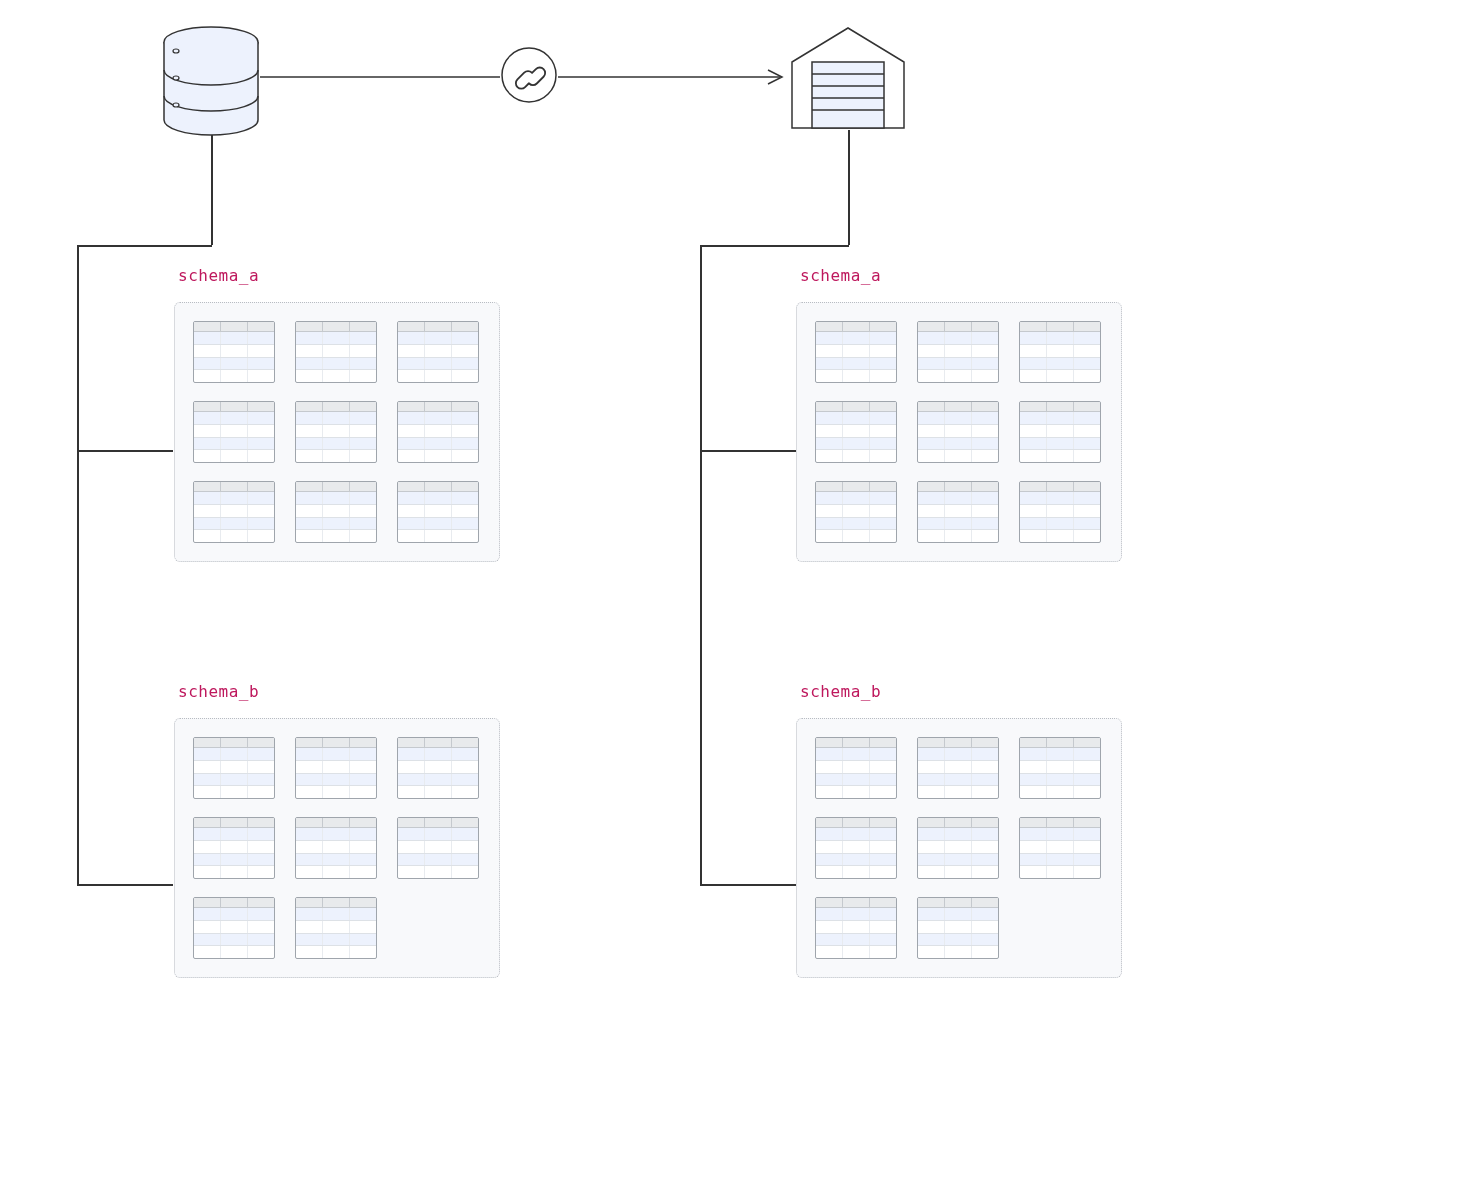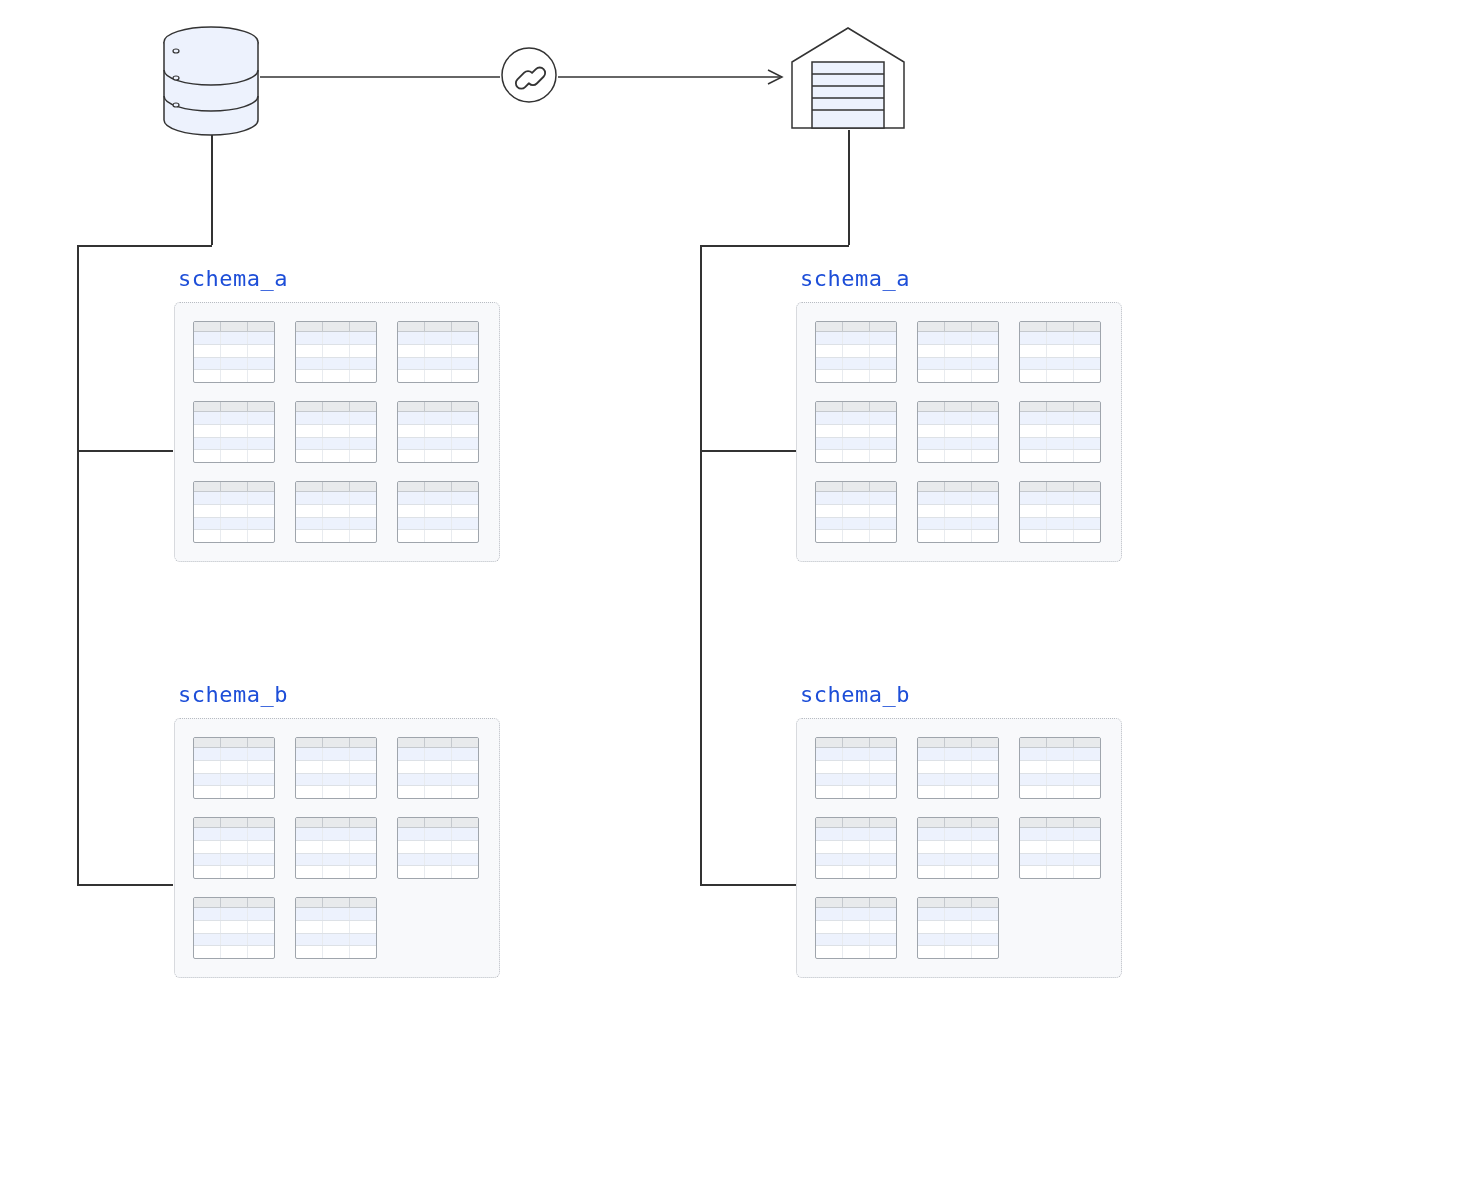--- a/index.html
+++ b/index.html
@@ -31,22 +31,22 @@
     }
     
     .link-icon-wrap {
       position: absolute;
       left: 500px;
       top: 46px;
     }
     
     .schema-label {
       position: absolute;
-      font-size: 22px;
-      color: #1d4ed8;
+      font-size: 16px;
+      color: #be185d;
       letter-spacing: 0.5px;
       font-family: Menlo, Consolas, monospace;
     }
     .schema-container {
       position: absolute;
       border: 1px dotted #b8bcc2;
       border-radius: 6px;
       background: #f8f9fb;
       padding: 18px;
       display: grid;

